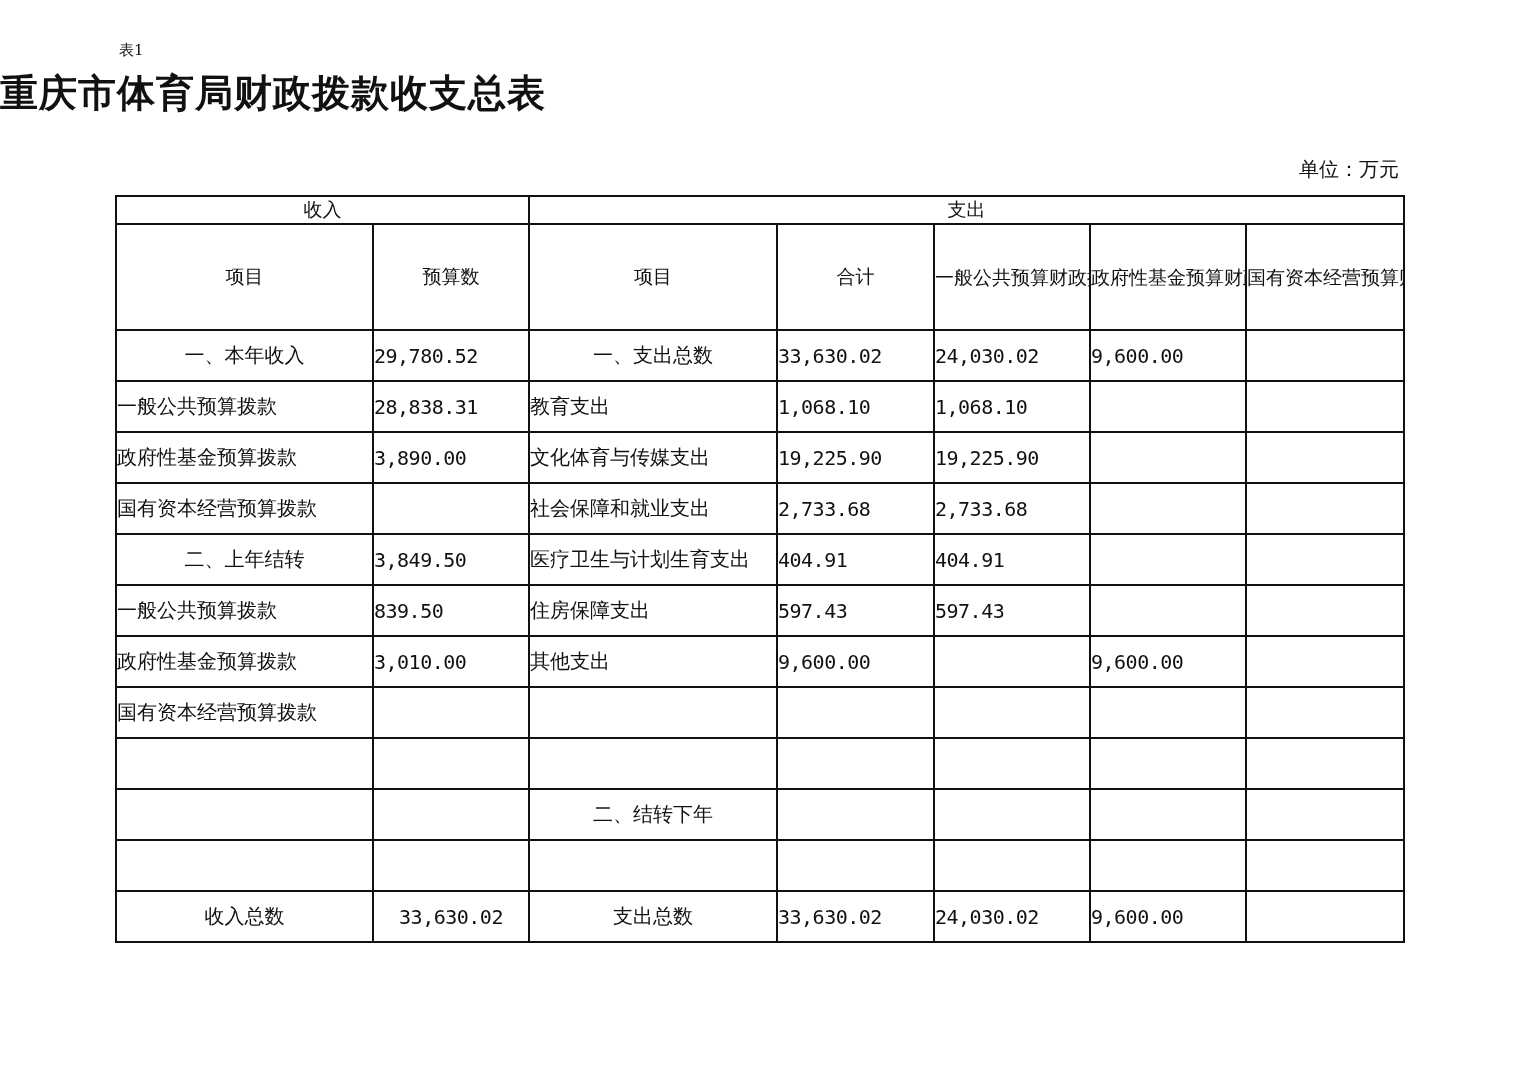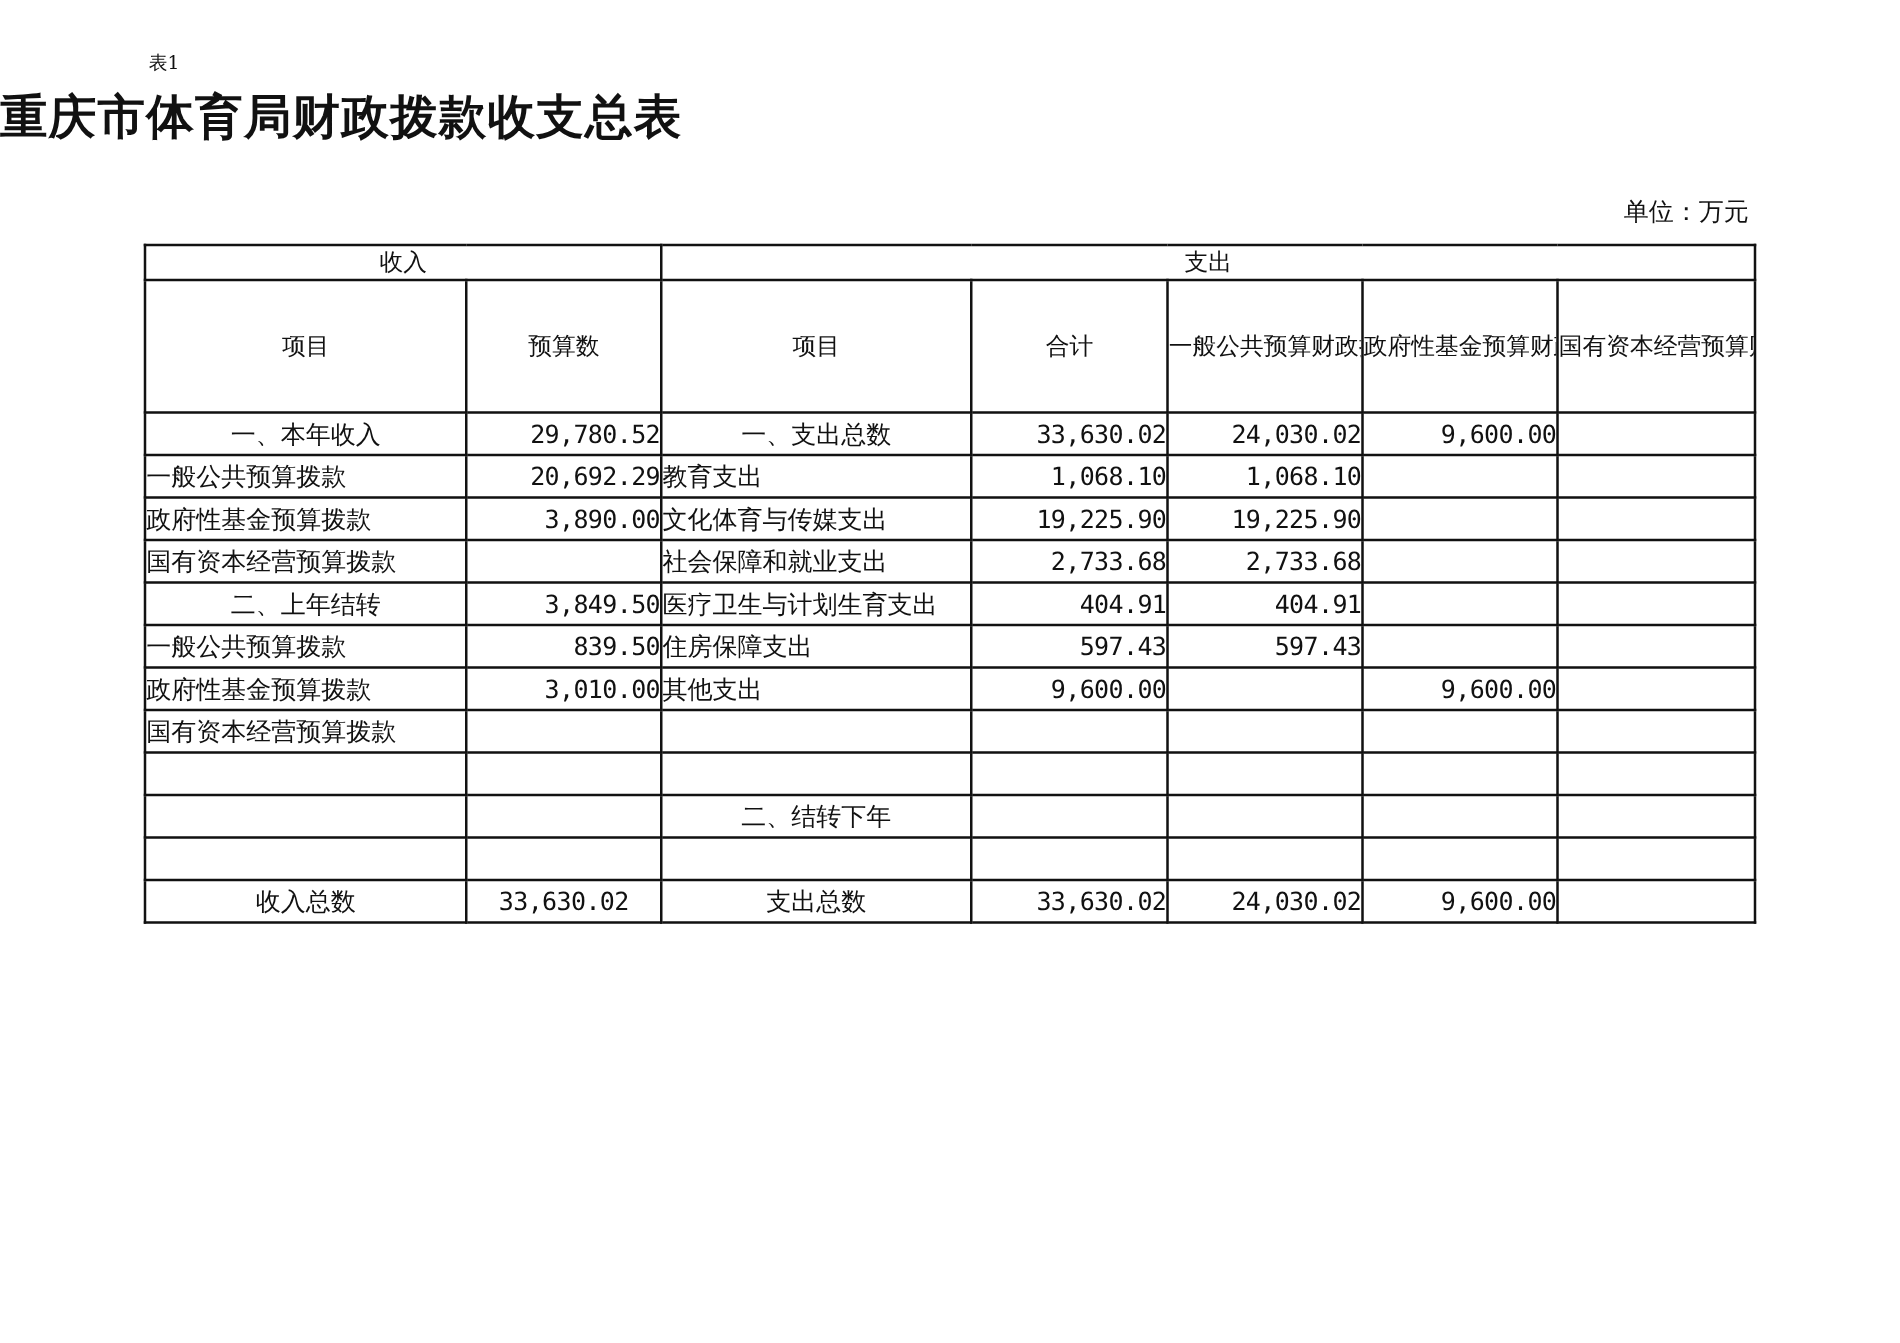--- a/index.html
+++ b/index.html
@@ -55,30 +55,29 @@
       white-space: nowrap;
     }
     table.budget th {
       font-weight: normal;
       text-align: center;
       font-family: "DejaVu Sans", "Liberation Sans", sans-serif;
       font-size: 19px;
     }
     tr.group-row { height: 22px; }
     tr.col-head-row { height: 106px; padding-left: 28px; }
-    tr.body-row { height: 34px; }
+    tr.body-row { height: 51px; }
     th.wrap {
       white-space: normal;
       line-height: 26px;
       padding: 0 8px;
     }
     td.left { text-align: left; padding-left: 4px; }
     td.center { text-align: center; }
     td.num {
-      text-align: right;
       padding-right: 2px;
       font-family: "DejaVu Sans Mono", "Liberation Mono", monospace;
       font-size: 18px;
       letter-spacing: -0.5px;
     }
     td.num.center { text-align: center; padding-right: 0; }
     td.indent { text-align: center; }
   </style>
 </head>
 <body>
@@ -117,21 +116,21 @@
       <td class="indent">一、本年收入</td>
       <td class="num">29,780.52</td>
       <td class="indent">一、支出总数</td>
       <td class="num">33,630.02</td>
       <td class="num">24,030.02</td>
       <td class="num">9,600.00</td>
       <td class="num"></td>
     </tr>
     <tr class="body-row">
       <td class="left">一般公共预算拨款</td>
-      <td class="num">20,692.29</td>
+      <td class="num">28,838.31</td>
       <td class="left">教育支出</td>
       <td class="num">1,068.10</td>
       <td class="num">1,068.10</td>
       <td class="num"></td>
       <td class="num"></td>
     </tr>
     <tr class="body-row">
       <td class="left">政府性基金预算拨款</td>
       <td class="num">3,890.00</td>
       <td class="left">文化体育与传媒支出</td>

